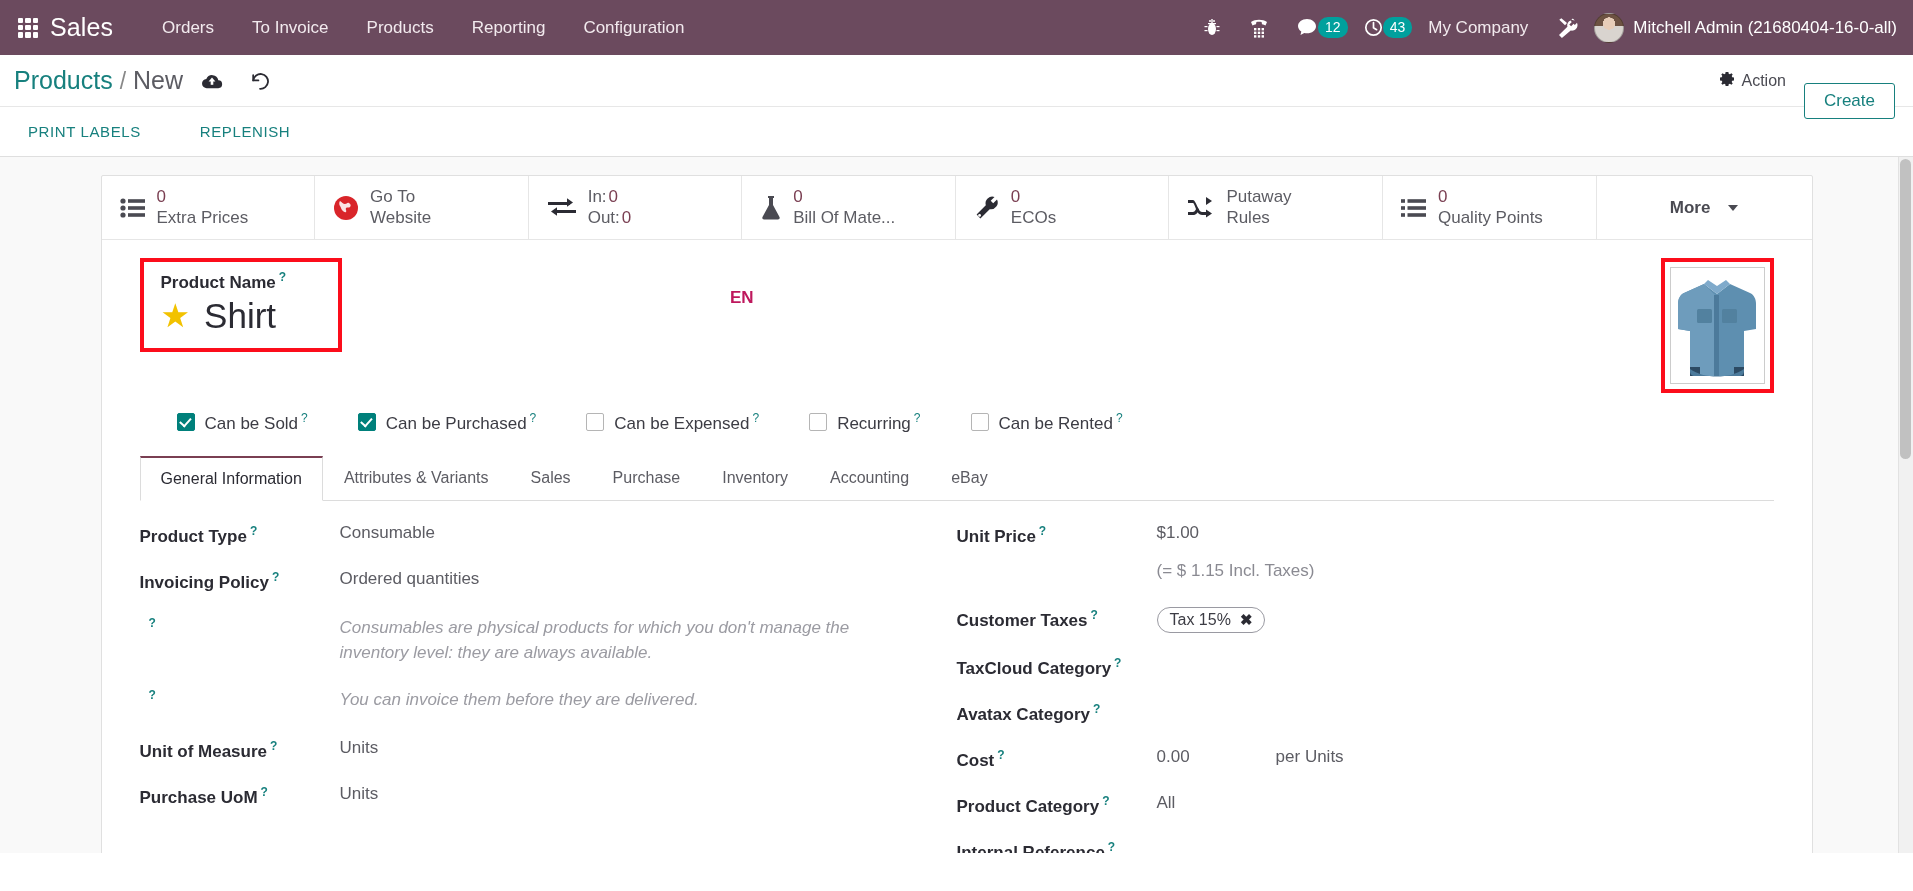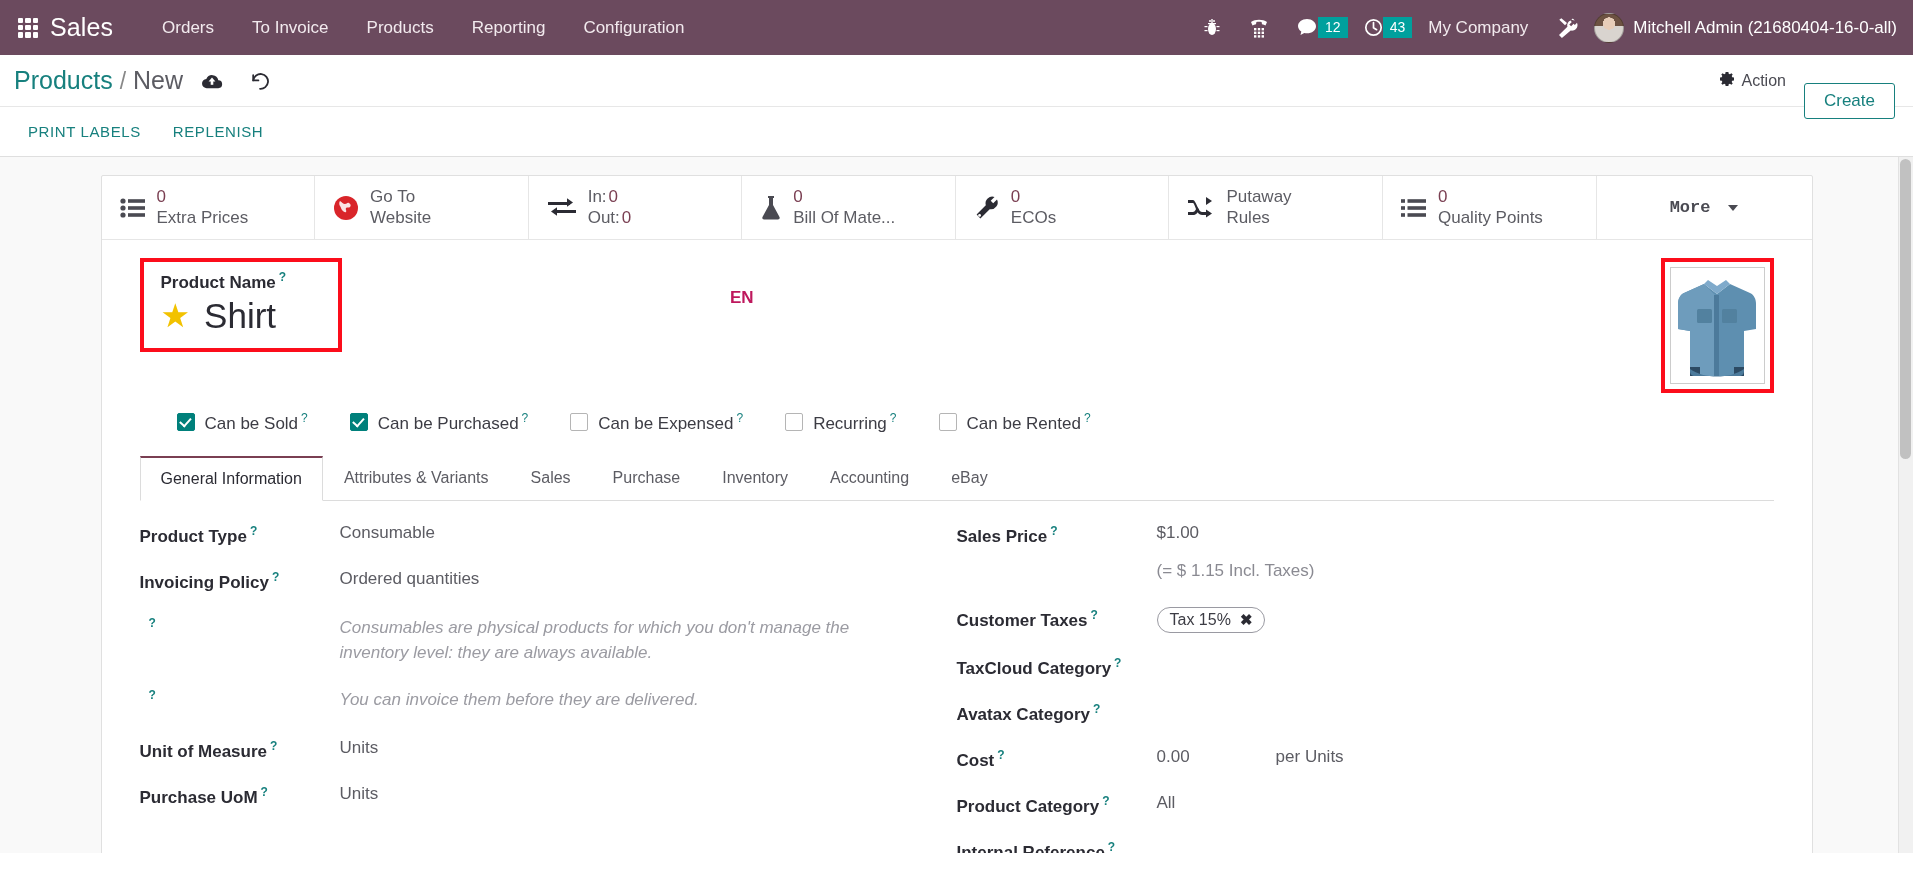--- a/index.html
+++ b/index.html
@@ -19,21 +19,21 @@
   }
   .apps-grid { display: grid; grid-template-columns: repeat(3,1fr); gap: 2px; width: 20px; height: 20px; margin: 0 12px 0 8px; cursor: pointer; }
   .apps-grid i { background: #ffffff; border-radius: 1px; display: block; width: 100%; height: 100%; }
   .brand { font-size: 25px; font-weight: 400; letter-spacing: .1px; margin-right: 30px; cursor: pointer; }
   .nav-item { font-size: 17px; padding: 0 19px; line-height: 55px; color: #f2eaee; cursor: pointer; white-space: nowrap; }
   .nav-right { margin-left: auto; display: flex; align-items: center; gap: 0; }
   .nav-icon { padding: 0 14px; position: relative; display: flex; align-items: center; height: 55px; cursor: pointer; }
   .nav-icon svg { display: block; }
   .badge {
     background: #00A09D; color: #fff; font-size: 14px;
-    padding: 1px 7px; border-radius: 0; margin-left: -4px;
+    padding: 1px 7px; border-radius: 10px; margin-left: -4px;
     line-height: 19px; font-weight: 400;
   }
   .company-name { font-size: 17px; padding: 0 16px; cursor: pointer; color: #f2eaee; }
   .avatar {
     width: 30px; height: 30px; border-radius: 50%;
     background: radial-gradient(circle at 50% 34%, #e8cdb8 0 26%, transparent 27%),
                 linear-gradient(#6d5242 0 44%, #d9d4cf 44% 100%);
     border: 1px solid rgba(0,0,0,.25);
     overflow: hidden; flex: none; margin-right: 9px;
   }
@@ -55,41 +55,41 @@
   .create-btn {
     border: 1px solid #17807E; color: #17807E; background: #fff;
     font-size: 17px; padding: 7px 19px; border-radius: 3px; cursor: pointer;
     font-family: inherit;
     margin-top: 40px;
   }
 
   
   .cp-bottom {
     height: 50px; display: flex; align-items: center;
-    padding: 0 28px; border-bottom: 1px solid #dfdfdf; background: #fff;
+    padding: 0 28px; border-bottom: 1px solid #dfdfdf; background: #fff; gap: 27px;
   }
   .txt-btn {
     font-size: 15px; color: #17807E; letter-spacing: .6px;
     text-transform: uppercase; margin-right: 32px; cursor: pointer; font-weight: 400;
   }
 
   
   .sheet-wrap { background: #f9f9f9; height: 696px; padding: 18px 0 0 0; position: relative; overflow: hidden; }
   .sheet {
     background: #fff; border: 1px solid #e0e0e0; border-radius: 2px;
     margin: 0 auto; width: 1712px; min-height: 800px;
     padding: 0; position: relative;
   }
   
   .stat-row { display: flex; border-bottom: 1px solid #e6e6e6; height: 64px; }
   .stat {
     flex: 1; display: flex; align-items: center; gap: 11px;
     padding: 0 18px; border-right: 1px solid #e6e6e6; cursor: pointer;
   }
-  .stat:last-child { border-right: none; font-family: Liberation Mono, monospace; }
+  .stat:last-child { border-right: none; }
   .stat-ico { flex: none; color: #4a4a52; display: flex; align-items: center; }
   .stat-txt { display: flex; flex-direction: column; line-height: 1.23; }
   .stat-val { font-size: 17px; color: #7a3f52; }
   .stat-lbl { font-size: 17px; color: #5c5c63; white-space: nowrap; }
   .stat-kv { display: flex; gap: 2px; font-size: 17px; }
   .stat-kv .k { color: #5c5c63; }
   .stat-kv .v { color: #7a3f52; }
   .stat-more { flex: 0 0 215px; justify-content: center; font-size: 17px; color: #4a4a52; font-weight: 600; }
   .caret { display: inline-block; border-left: 5px solid transparent; border-right: 5px solid transparent; border-top: 6px solid #4a4a52; margin-left: 7px; }
 
@@ -101,21 +101,21 @@
   .q { color: #17807E; font-size: 12px; vertical-align: super; margin-left: 3px; cursor: help; }
   .name-line { display: flex; align-items: center; gap: 14px; margin-top: 3px; }
   .star { font-size: 33px; color: #F2C200; line-height: 1; cursor: pointer; }
   .prod-name { font-size: 35px; color: #2b2b33; font-weight: 400; }
   .lang-badge { font-size: 17px; color: #be185d; font-weight: 600; cursor: pointer; }
 
   .img-box { border: 4px solid #FC0D1B; padding: 5px; background: #fff; width: 113px; height: 135px; }
   .img-inner { border: 1px solid #ccc; width: 100%; height: 100%; display: flex; align-items: center; justify-content: center; background: #fff; }
 
   
-  .chk-row { display: flex; align-items: center; gap: 8px; padding: 18px 38px 0 75px; }
+  .chk-row { display: flex; align-items: center; gap: 16px; padding: 18px 38px 0 75px; }
   .chk-item { display: flex; align-items: center; gap: 10px; margin-right: 34px; }
   .chk { width: 18px; height: 18px; border: 1px solid #b5b5b5; border-radius: 2px; background: #fff; display: flex; align-items: center; justify-content: center; cursor: pointer; flex: none; }
   .chk.on { background: #00807B; border-color: #00807B; }
   .chk.on::after { content: ""; width: 5px; height: 9px; border: solid #fff; border-width: 0 2px 2px 0; transform: rotate(42deg) translate(-1px,-1px); }
   .chk-lbl { font-size: 17px; color: #3c3c44; white-space: nowrap; }
 
   
   .nb { margin: 22px 38px 0 38px; border-bottom: 1px solid #dcdcdc; display: flex; }
   .tab {
     font-size: 16px; color: #5c5c63; padding: 12px 20px; cursor: pointer;
@@ -463,21 +463,21 @@
           <div class="fval">Units</div>
         </div>
         <div class="frow">
           <div class="flbl"><span>Purchase UoM</span><span class="q">?</span></div>
           <div class="fval">Units</div>
         </div>
       </div>
 
       <div class="col col-r">
         <div class="frow tight">
-          <div class="flbl"><span>Sales Price</span><span class="q">?</span></div>
+          <div class="flbl"><span>Unit Price</span><span class="q">?</span></div>
           <div class="fval">$1.00</div>
         </div>
         <div class="frow">
           <div class="flbl"></div>
           <div class="fval muted">(= $ 1.15 Incl. Taxes)</div>
         </div>
         <div class="frow">
           <div class="flbl"><span>Customer Taxes</span><span class="q">?</span></div>
           <div class="tag">
             <span>Tax 15%</span>

